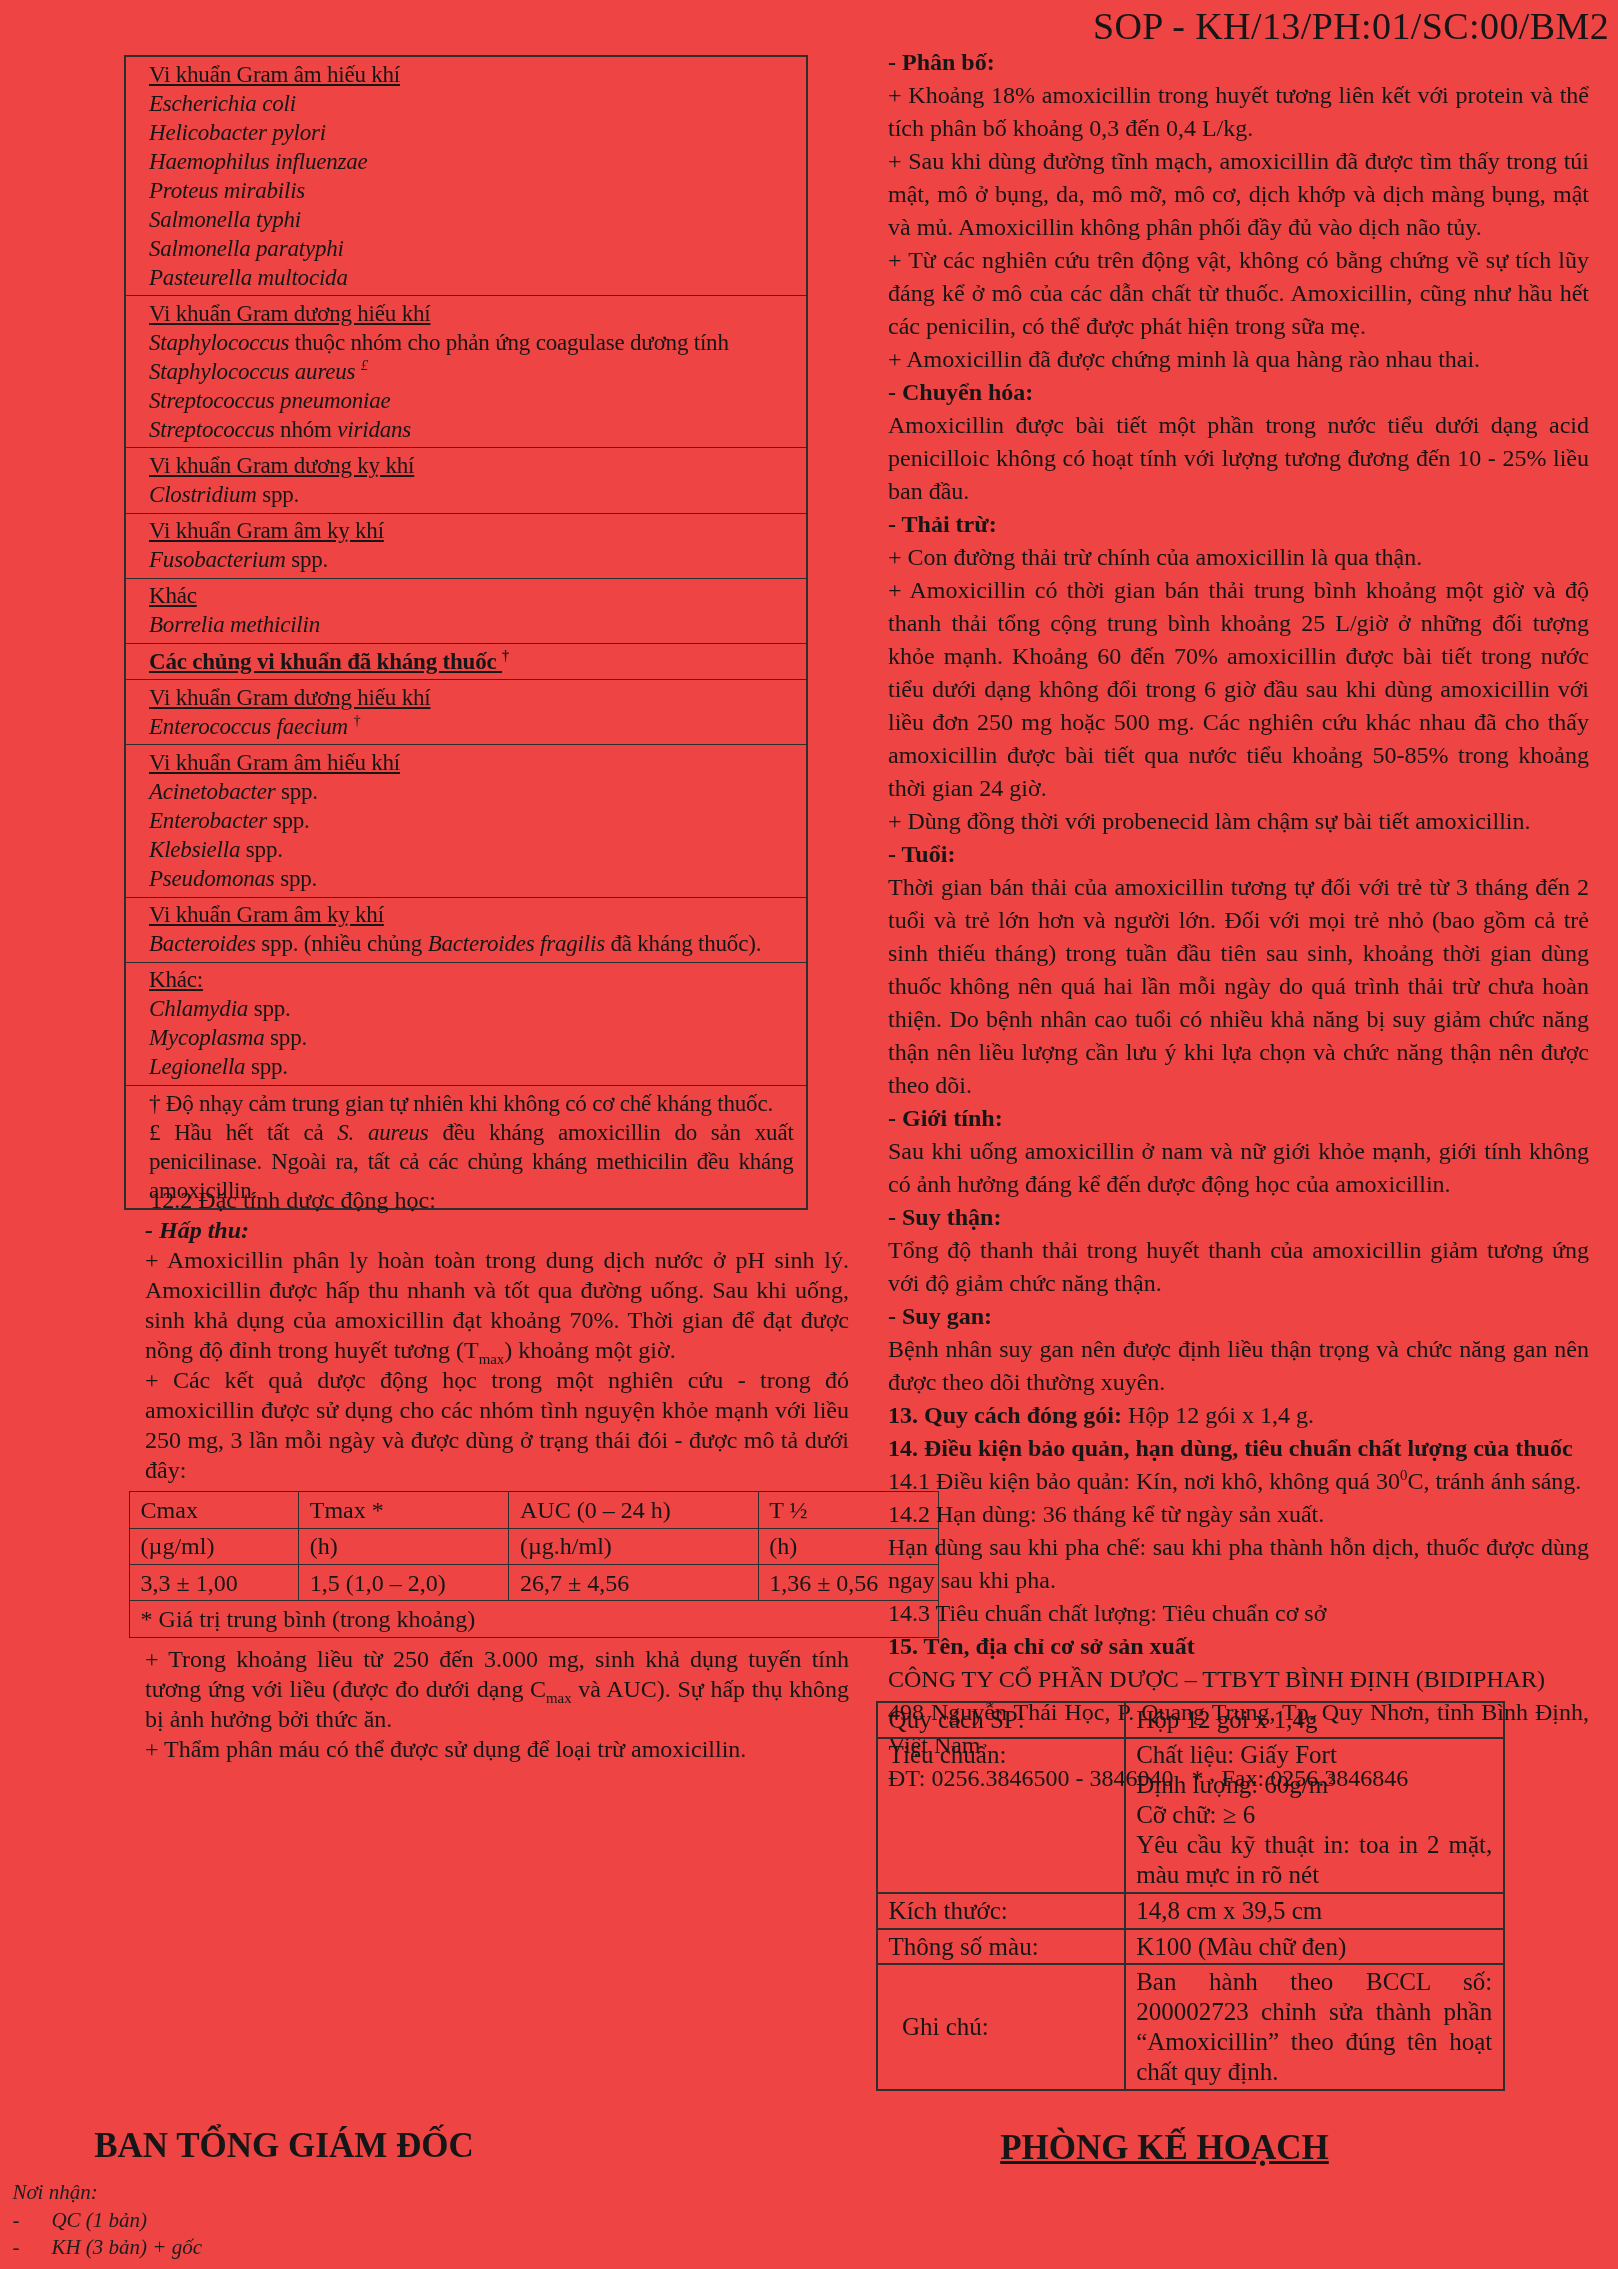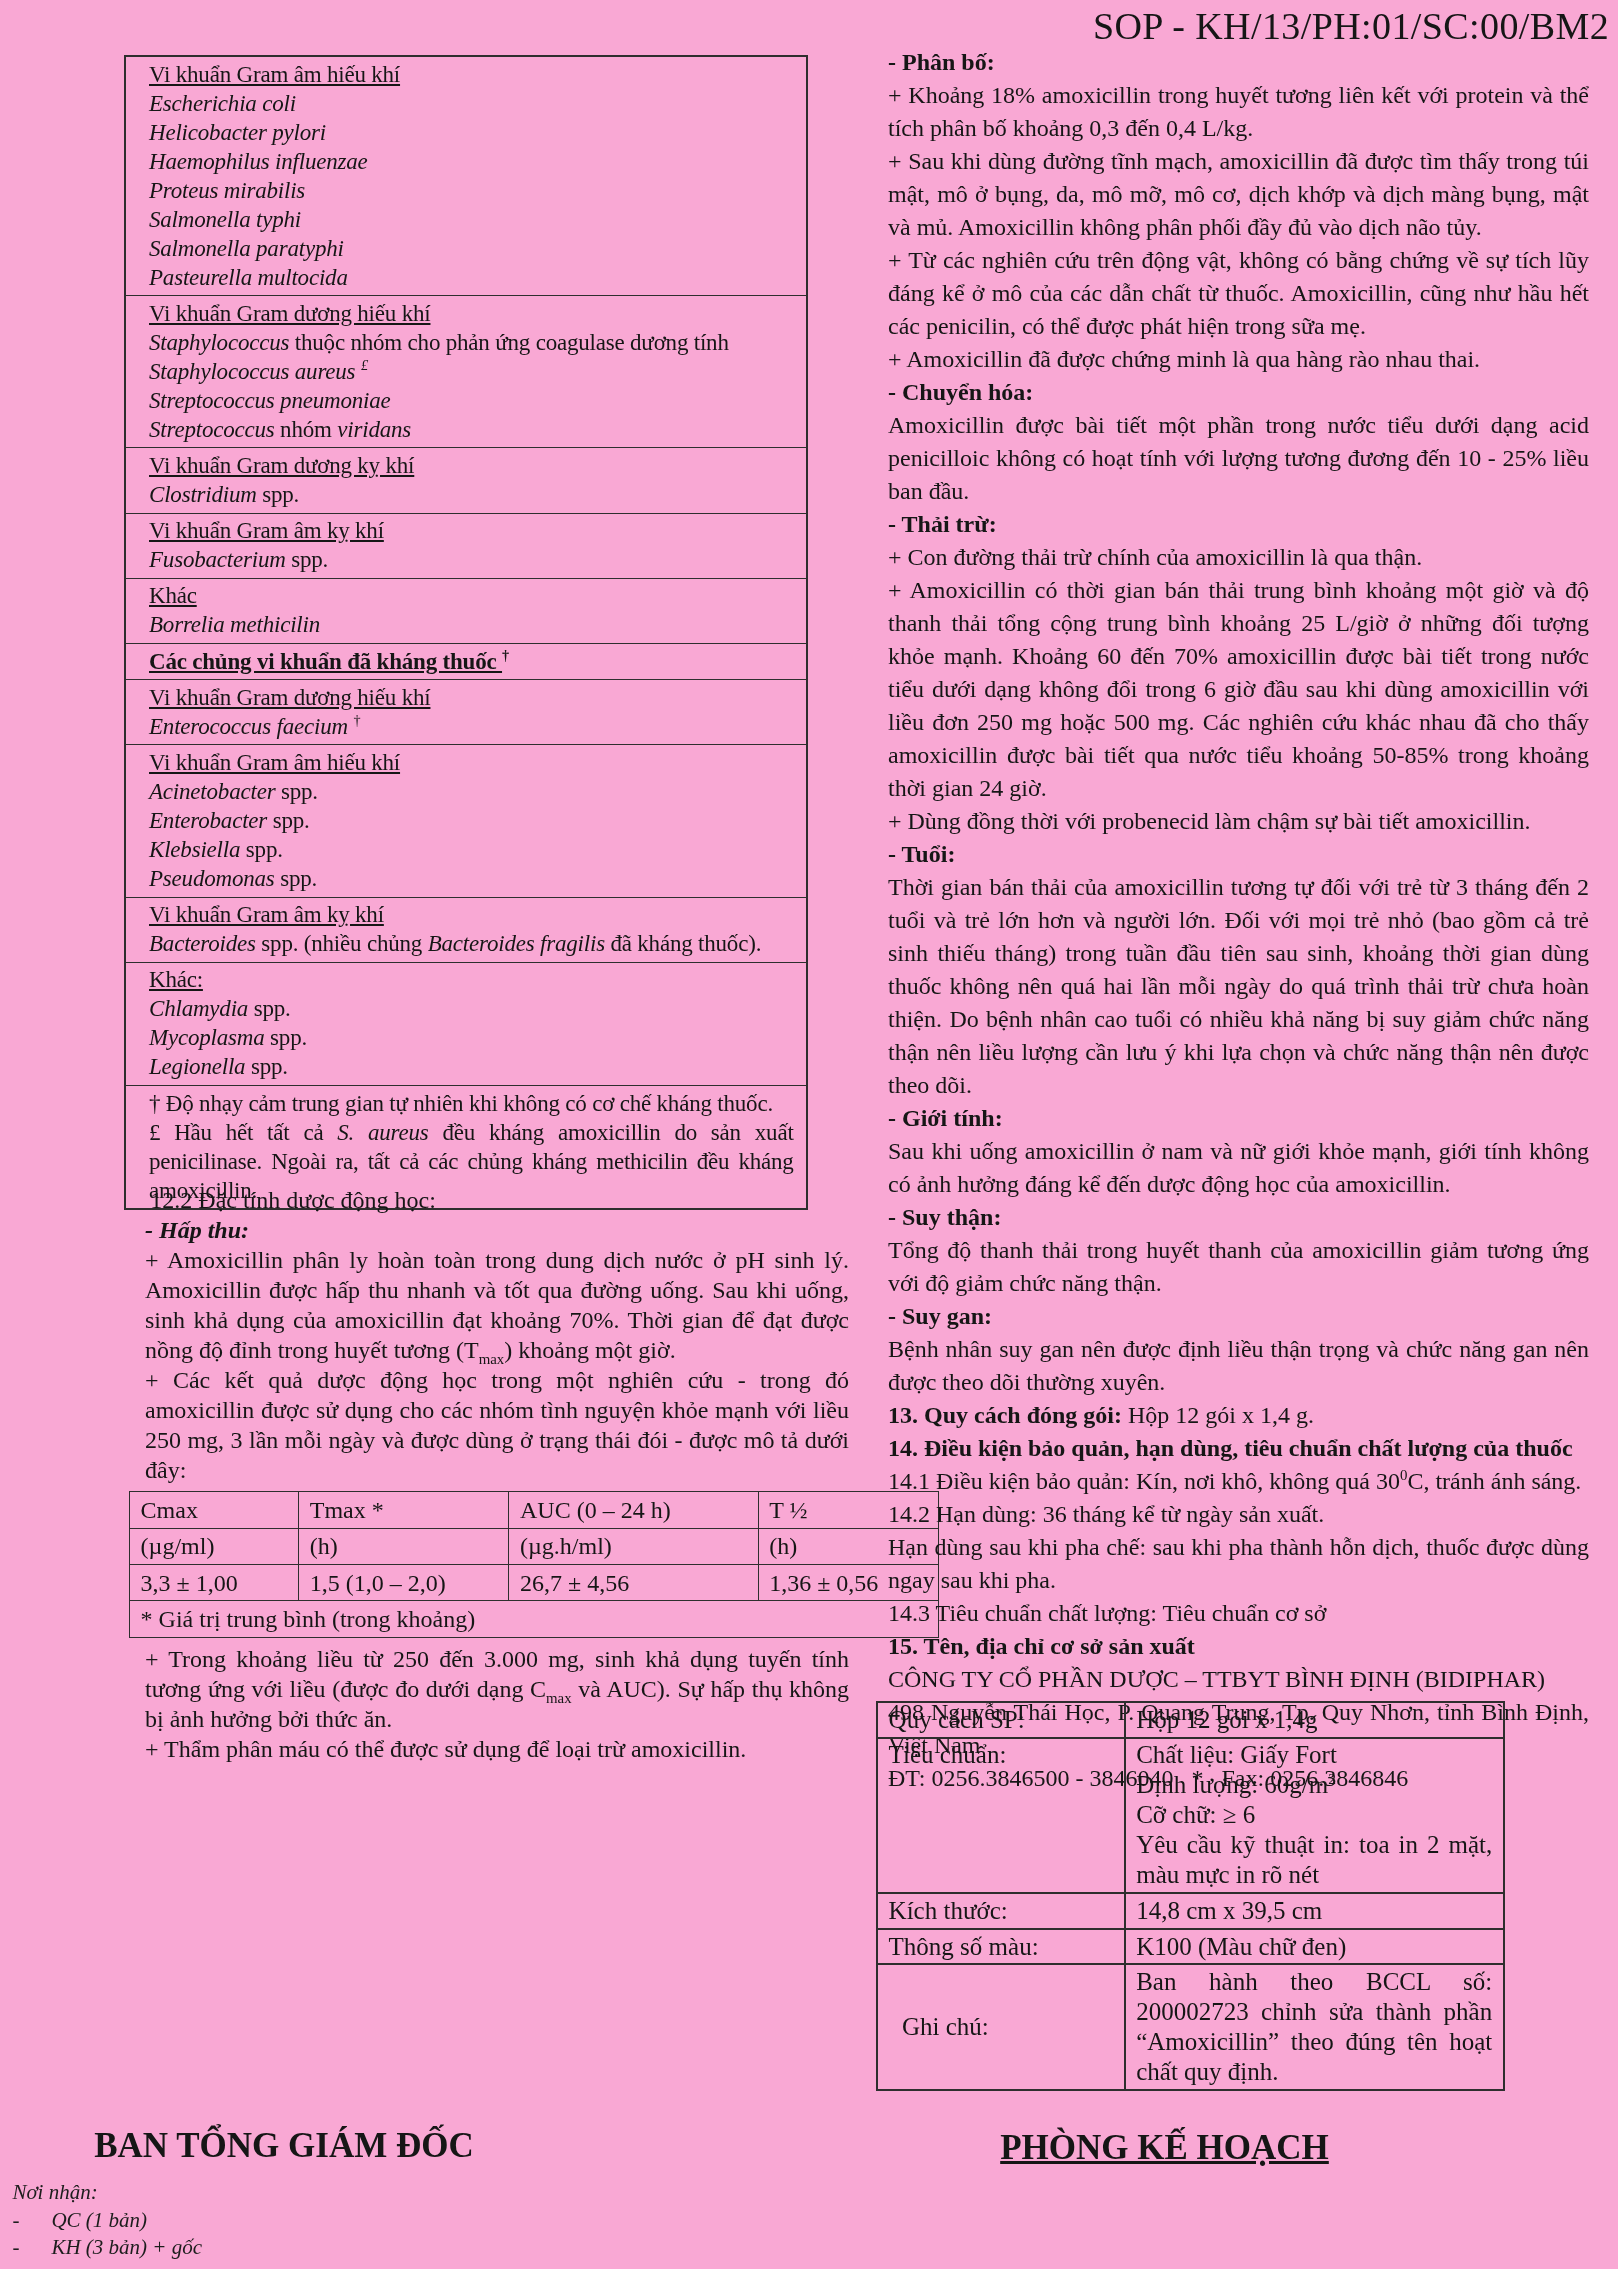--- a/index.html
+++ b/index.html
@@ -1,16 +1,16 @@
 <!DOCTYPE html>
 <html style="font-size:14px"><head>
 <meta charset="utf-8">
 <style>
   html,body{margin:0;padding:0;background:#e8e8e8;}
-  .page{position:relative;width:1618px;height:2270px;background:#f9a8d4;margin:0 auto;
+  .page{position:relative;width:1618px;height:2270px;background:#ef4444;margin:0 auto;
         font-family:"Liberation Serif","DejaVu Serif",serif;color:#161616;overflow:hidden;}
   .i{font-style:italic}
   .b{font-weight:bold}
   .u{text-decoration:underline}
   .sup{vertical-align:super;font-size:62%;line-height:0;}
   .sub{vertical-align:sub;font-size:62%;line-height:0;}
 
   .sop{position:absolute;top:3.5px;right:8.9px;font-size:38px;letter-spacing:0.4px;white-space:nowrap;}
 
   

